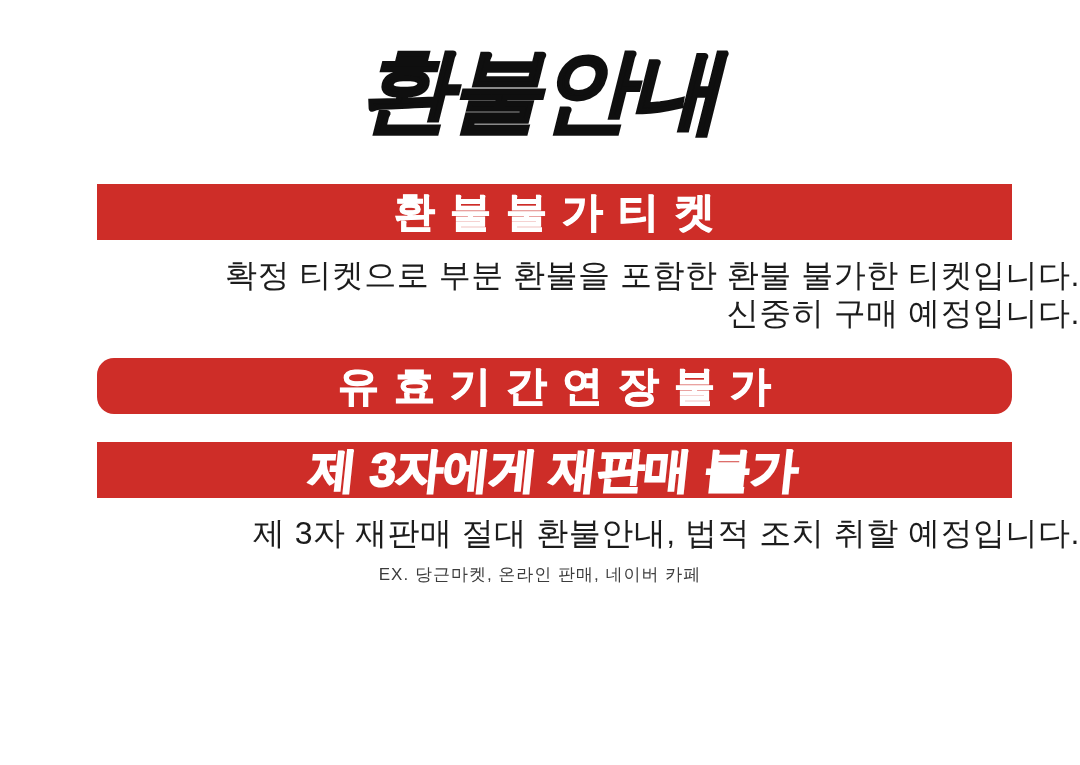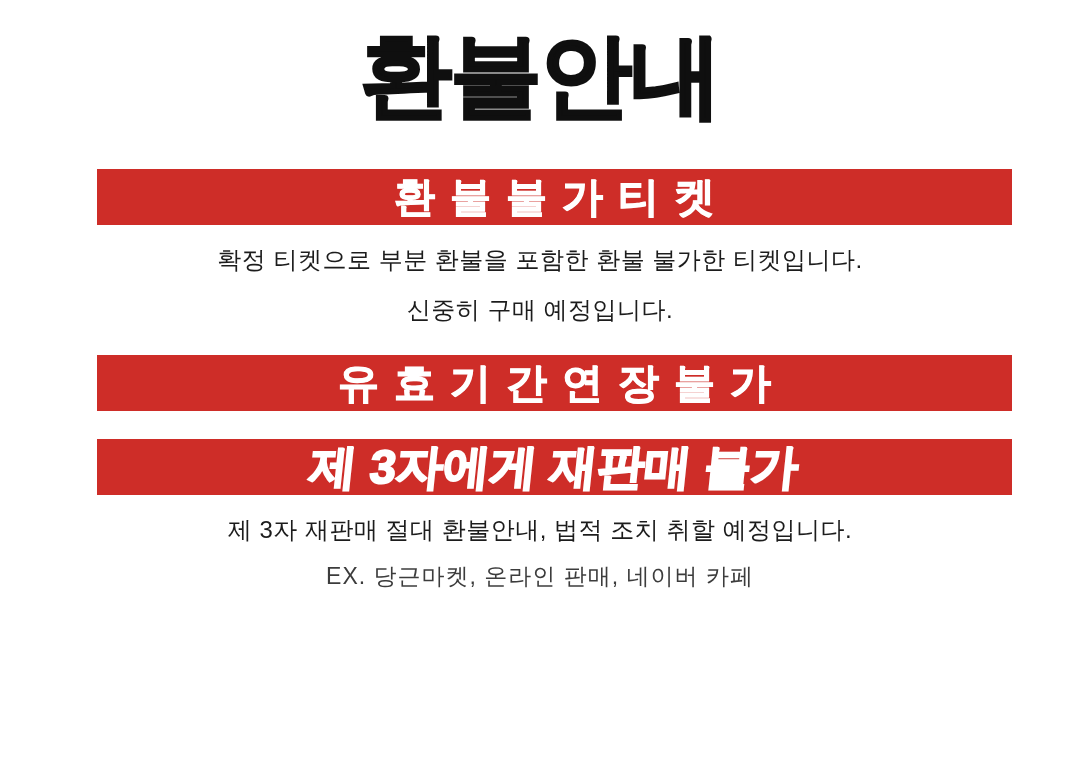--- a/index.html
+++ b/index.html
@@ -14,41 +14,42 @@
     font-family: "Liberation Sans", "DejaVu Sans", sans-serif;
   }
   .page {
     width: 1080px;
     height: 765px;
     background: var(--page_background, #ffffff);
     position: relative;
   }
   .title {
     margin: 0;
-    padding-top: 21px;
+    padding-top: 36px;
     height: 108px;
     line-height: 108px;
     text-align: center;
     font-size: 92px;
     font-weight: 900;
     letter-spacing: -2px;
     color: var(--title_color, #0f0f0f);
+    font-style: italic;
     -webkit-text-stroke: 2.5px var(--title_color, #0f0f0f);
   }
   .banner {
     width: 915px;
     height: 56px;
     margin-left: 97px;
     background: var(--banner_red, #ce2d28);
     display: flex;
     align-items: center;
     justify-content: center;
   }
   .banner-1 { margin-top: 40px; }
-  .banner-2 { margin-top: 26px; }
+  .banner-2 { margin-top: 26px; border-radius: 17px; }
   .banner-3 { margin-top: 28px; }
   .banner-text {
     color: var(--banner_text_color, #ffffff);
     font-size: 41px;
     font-weight: 800;
     -webkit-text-stroke: 1px var(--banner_text_color, #ffffff);
   }
   .banner-spaced .banner-text {
     letter-spacing: 15px;
     padding-left: 15px; 
@@ -58,31 +59,31 @@
     font-weight: 900;
     letter-spacing: 0px;
     -webkit-text-stroke: 2px var(--banner_text_color, #ffffff);
     transform: skewX(-6deg);
   }
   .body-block {
     margin-top: 16px;
   }
   .body-block-2 { margin-top: 14px; }
   .body-line {
-    margin: 12px;
-    text-align: center;
-    font-size: 24px;
+    margin: 0;
+    text-align: right;
+    font-size: 32px;
     line-height: 38px;
     color: var(--body_text_color, #1c1c1c);
     letter-spacing: 0.5px;
   }
   .note-line {
     margin: 8px 0 0 0;
     text-align: center;
-    font-size: 23px;
+    font-size: 17px;
     line-height: 30px;
     color: var(--note_text_color, #3c3c3c);
     letter-spacing: 1px;
   }
 </style>
 </head>
 <body>
 
 <div class="page">
 

